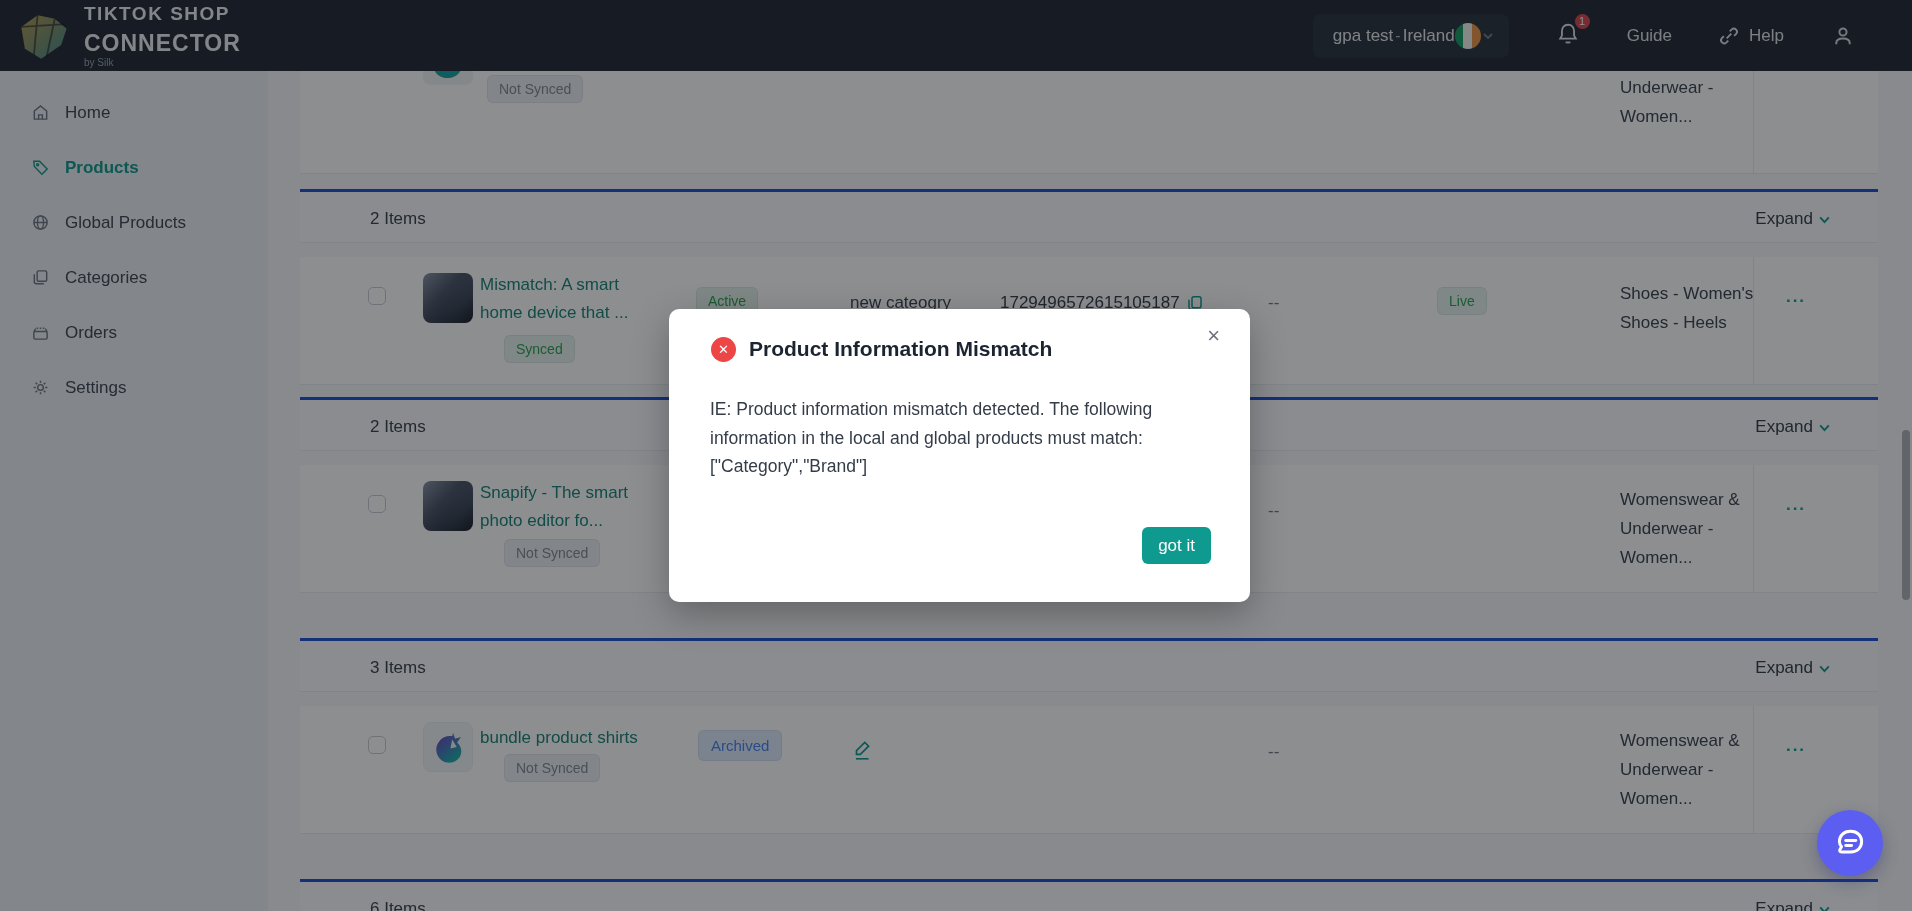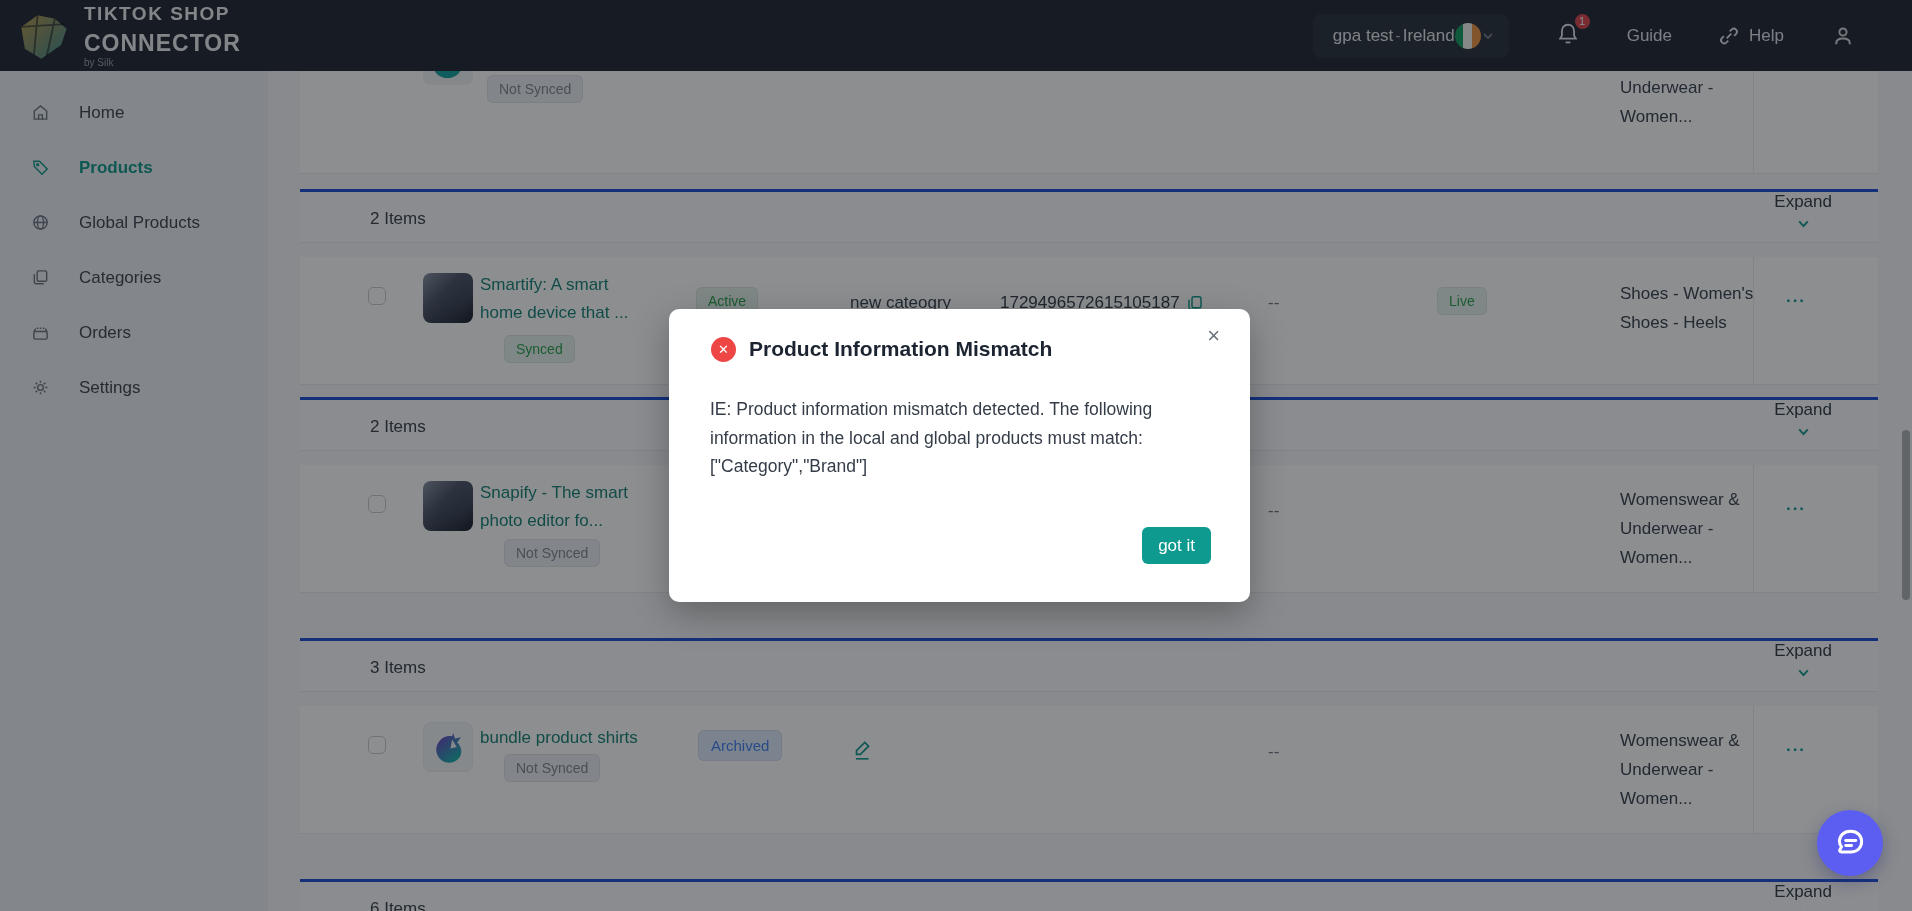--- a/index.html
+++ b/index.html
@@ -24,29 +24,29 @@
   .flag i{flex:1;}
   .flag .f-g{background:#169b62;}
   .flag .f-w{background:#f3f3ef;}
   .flag .f-o{background:#ee9442;}
   .pill-chev{color:#767d88;}
   .bell-wrap{position:relative;cursor:pointer;}
   .notif-badge{position:absolute;top:-9px;right:-11px;min-width:19px;height:19px;border-radius:50%;background:#d9474f;color:#fff;font-size:11px;display:flex;align-items:center;justify-content:center;border:2px solid #232833;box-sizing:border-box;padding:0 3px;}
   .top-link{color:#dfe2e6;font-size:17px;display:flex;align-items:center;gap:9px;cursor:pointer;}
   
   .sidebar{position:absolute;left:0;top:71px;width:268px;height:840px;background:#eef0f3;z-index:1;}
-  .side-item{display:flex;align-items:center;gap:29px;height:55px;padding-left:30px;color:#3f4652;font-size:17px;cursor:pointer;}
+  .side-item{display:flex;align-items:center;gap:15px;height:55px;padding-left:30px;color:#3f4652;font-size:17px;cursor:pointer;}
   .side-item .s-ico{width:20px;height:20px;display:flex;align-items:center;justify-content:center;}
   .side-item.teal{color:#12998c;font-weight:700;text-align:center;}
   .side-sub{height:50px;margin:3px 10px;background:#e2e5ea;border-radius:8px;display:flex;align-items:center;padding-left:42px;color:#1d2430;font-size:17px;font-weight:700;cursor:pointer;}
   
   .card{position:absolute;left:300px;width:1578px;background:#ffffff;box-sizing:border-box;}
   .ghdr{background:#fbfcfd;border-top:3px solid #1d4ed8;border-bottom:1px solid #e8eaee;}
   .ghdr .g-count{position:absolute;left:70px;top:0;line-height:54px;font-size:17px;color:#3a414b;}
-  .g-expand{position:absolute;right:46px;top:0;height:54px;display:flex;align-items:center;gap:4px;cursor:pointer;flex-direction:column;}
+  .g-expand{position:absolute;right:46px;top:0;height:54px;display:flex;align-items:center;gap:4px;cursor:pointer;}
   .g-expand span{font-size:17px;color:#333b46;}
   .prow{border-bottom:1px solid #e8eaee;}
   .col-div{position:absolute;left:1453px;top:0;bottom:0;border-left:1px solid #e8eaee;}
   .cbx{position:absolute;left:68px;top:30px;width:18px;height:18px;border:1.5px solid #c9cdd3;border-radius:5px;background:#fff;box-sizing:border-box;cursor:pointer;}
   .thumb{position:absolute;left:123px;top:16px;width:50px;height:50px;border-radius:8px;overflow:hidden;}
   .thumb-photo{background:linear-gradient(135deg,#8893a3 0%,#4a5264 40%,#20263356 70%,#161b26 100%),linear-gradient(45deg,#2c3342,#596377);}
   .thumb-light{background:#f4f5f7;border:1px solid #ebedf0;box-sizing:border-box;display:flex;align-items:center;justify-content:center;}
   .ptitle{position:absolute;left:180px;top:14px;width:178px;font-size:17px;line-height:28px;color:#1a8277;cursor:pointer;}
   .badge{display:inline-block;font-size:14px;padding:5px 11px;border-radius:6px;border:1px solid rgba(0,0,0,0.05);}
   .b-green{color:#2ba150;background:#e7f4ec;}
@@ -219,21 +219,21 @@
     <svg width="15" height="15" viewBox="0 0 14 14">
         <path d="M3 5 L7 9.4 L11 5" fill="none" stroke="#12998c" stroke-width="1.8"></path>
       </svg>
   </div>
 </section>
 
 <section class="card prow" style="top:257px;height:128px;">
   <div class="cbx"></div>
   <div class="thumb thumb-photo"></div>
   <div class="ptitle">
-    <div>Smartify: A smart</div>
+    <div>Mismatch: A smart</div>
     <div>home device that ...</div>
   </div>
   <span class="badge b-green sync-pos">Synced</span>
   <span class="badge b-green status-pos">Active</span>
   <span class="cat-text">new cateogry</span>
   <div class="pid">
     <span>1729496572615105187</span>
     <span class="copy-ic">
       <svg width="16" height="16" viewBox="0 0 16 16" fill="none" stroke="#12998c" stroke-width="1.5">
         <rect x="5" y="1.8" width="9" height="11" rx="1.8"></rect>

